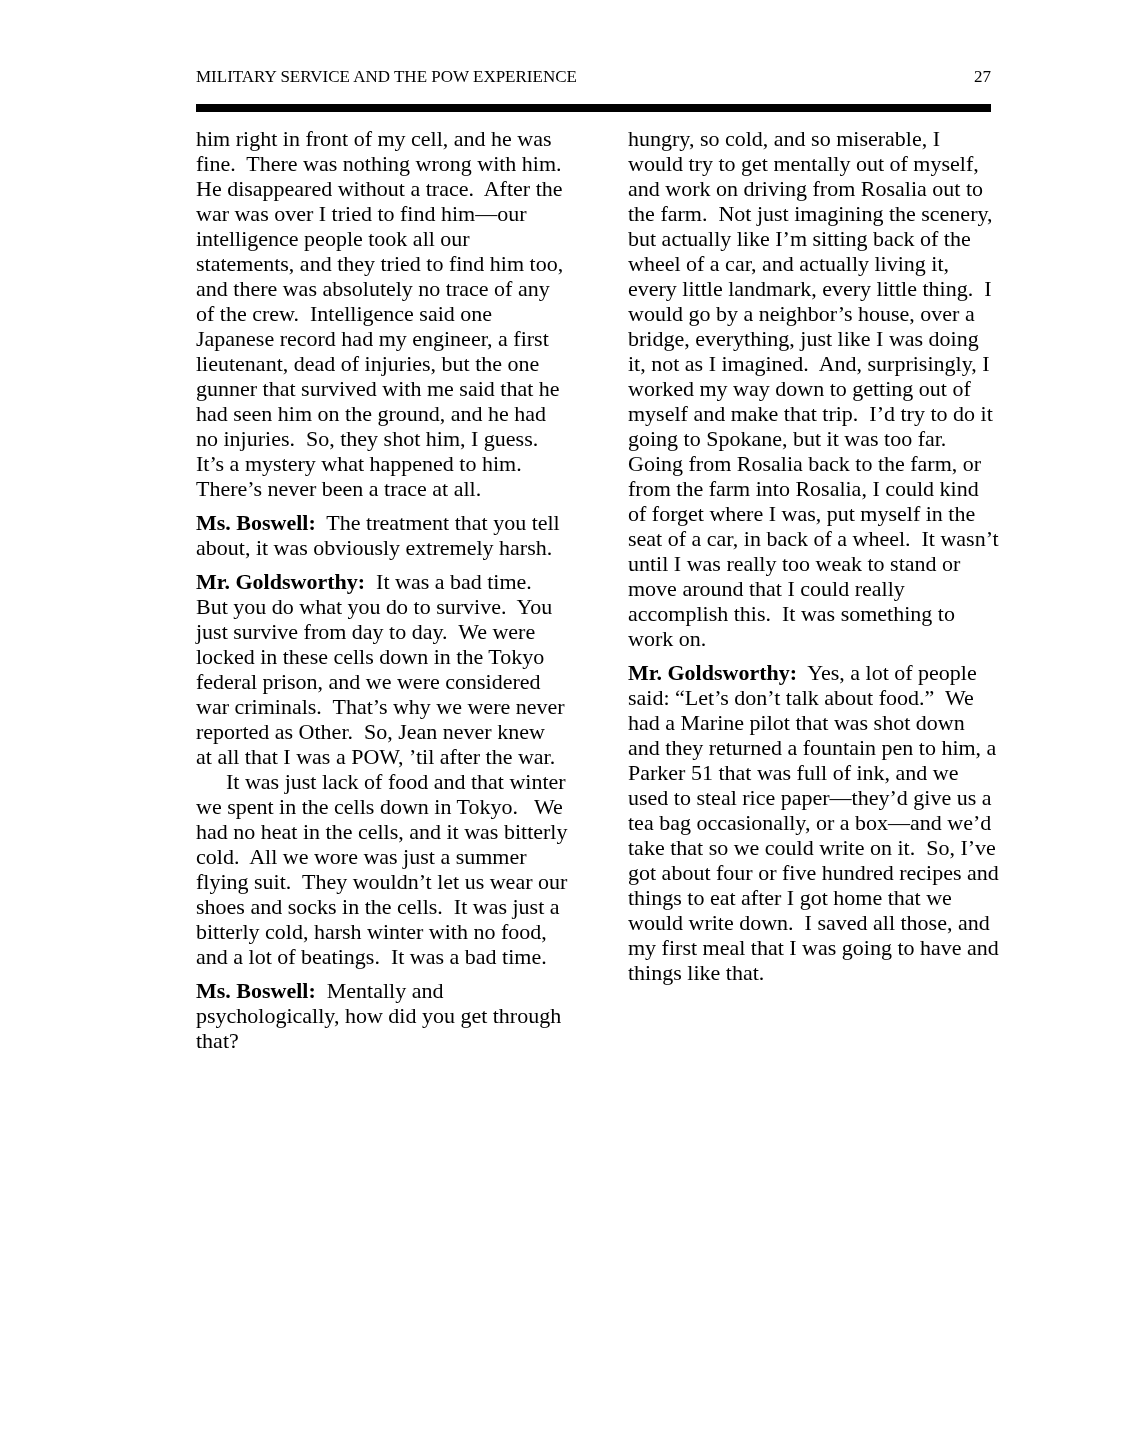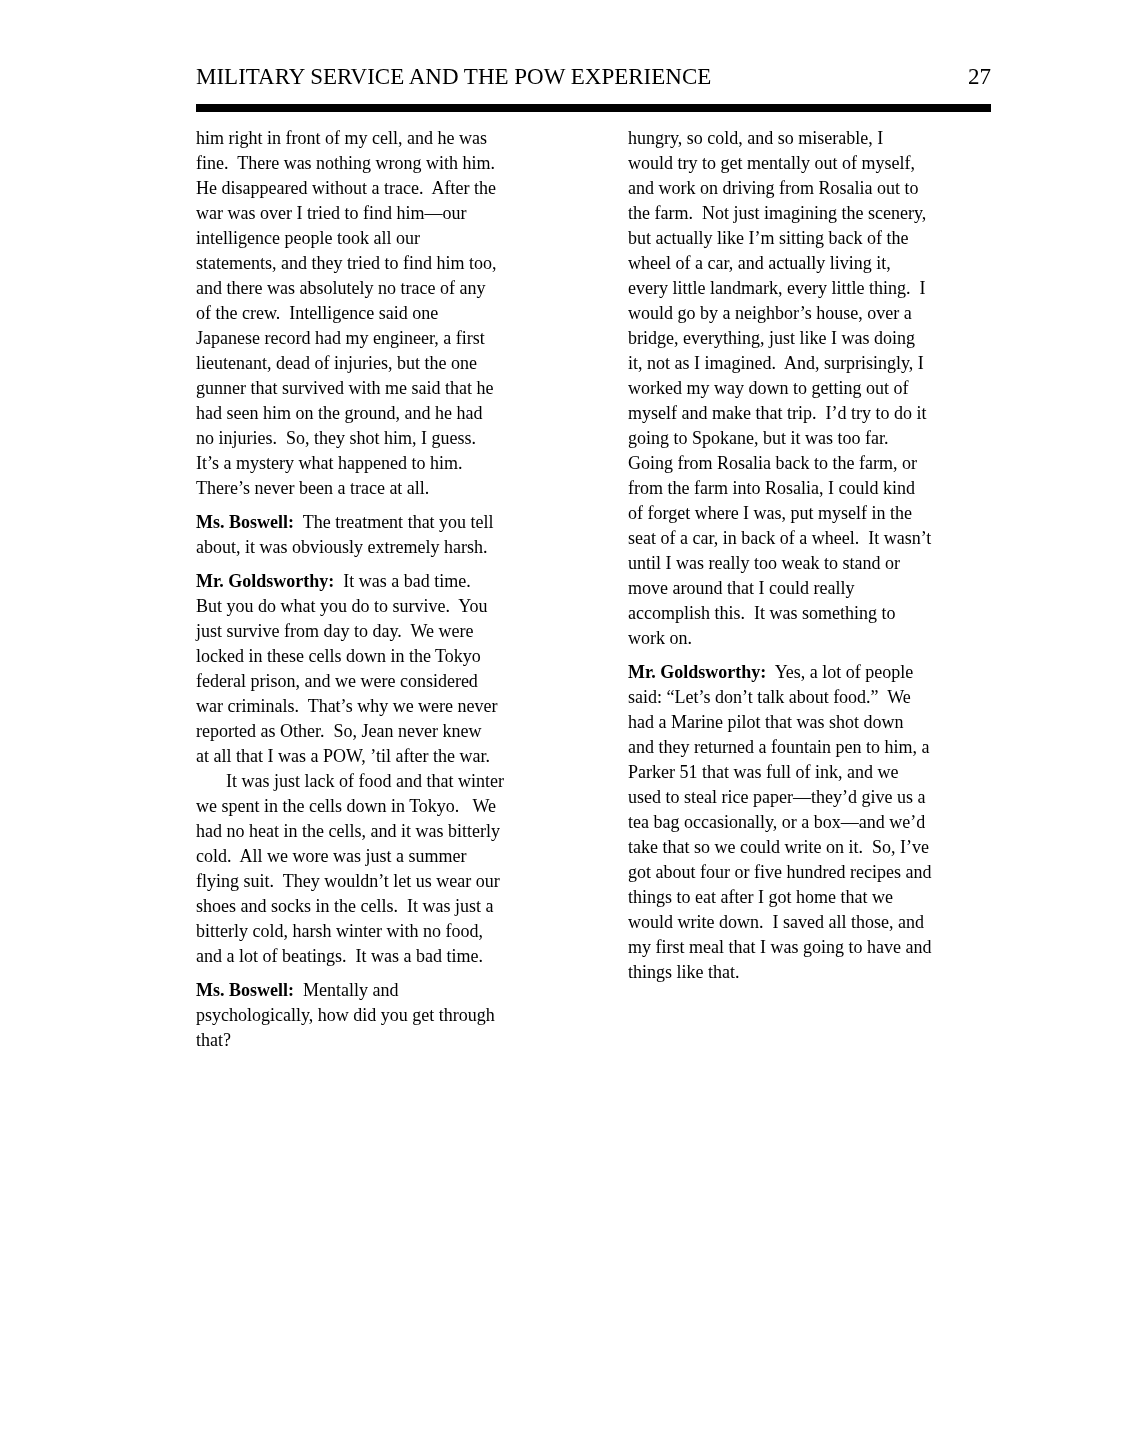--- a/index.html
+++ b/index.html
@@ -12,42 +12,42 @@
     color: #000000;
   }
   .page-header {
     position: absolute;
     left: 196px;
     top: 65px;
     width: 795px;
     display: flex;
     justify-content: space-between;
     align-items: baseline;
-    font-size: 23px;
+    font-size: 17px;
     line-height: 23px;
     white-space: nowrap;
   }
   .rule {
     position: absolute;
     left: 196px;
     top: 104px;
     width: 795px;
     height: 8px;
     background: #000000;
   }
   .columns {
     position: absolute;
     left: 196px;
     top: 126px;
     display: flex;
     gap: 32px;
   }
   .col {
     width: 400px;
-    font-size: 18px;
+    font-size: 22px;
     line-height: 25px;
     font-family: Liberation Serif, serif;
   }
   .para {
     margin: 0;
     white-space: pre-wrap;
   }
   .para.gap { margin-top: 9px; }
   .para.indent { text-indent: 30px; }
   .speaker { font-weight: bold; }

